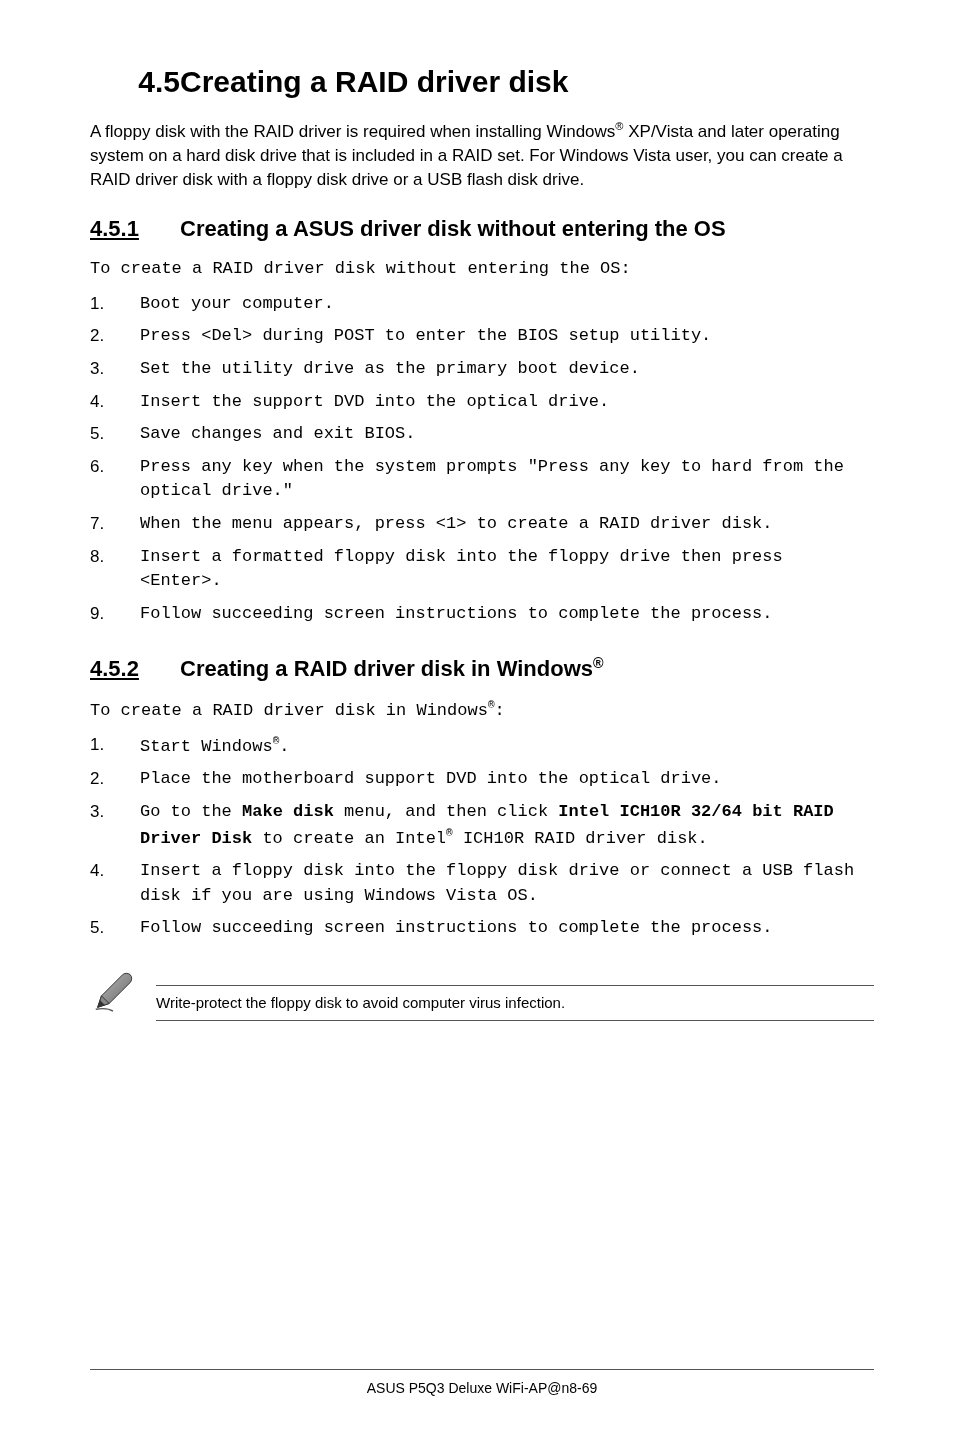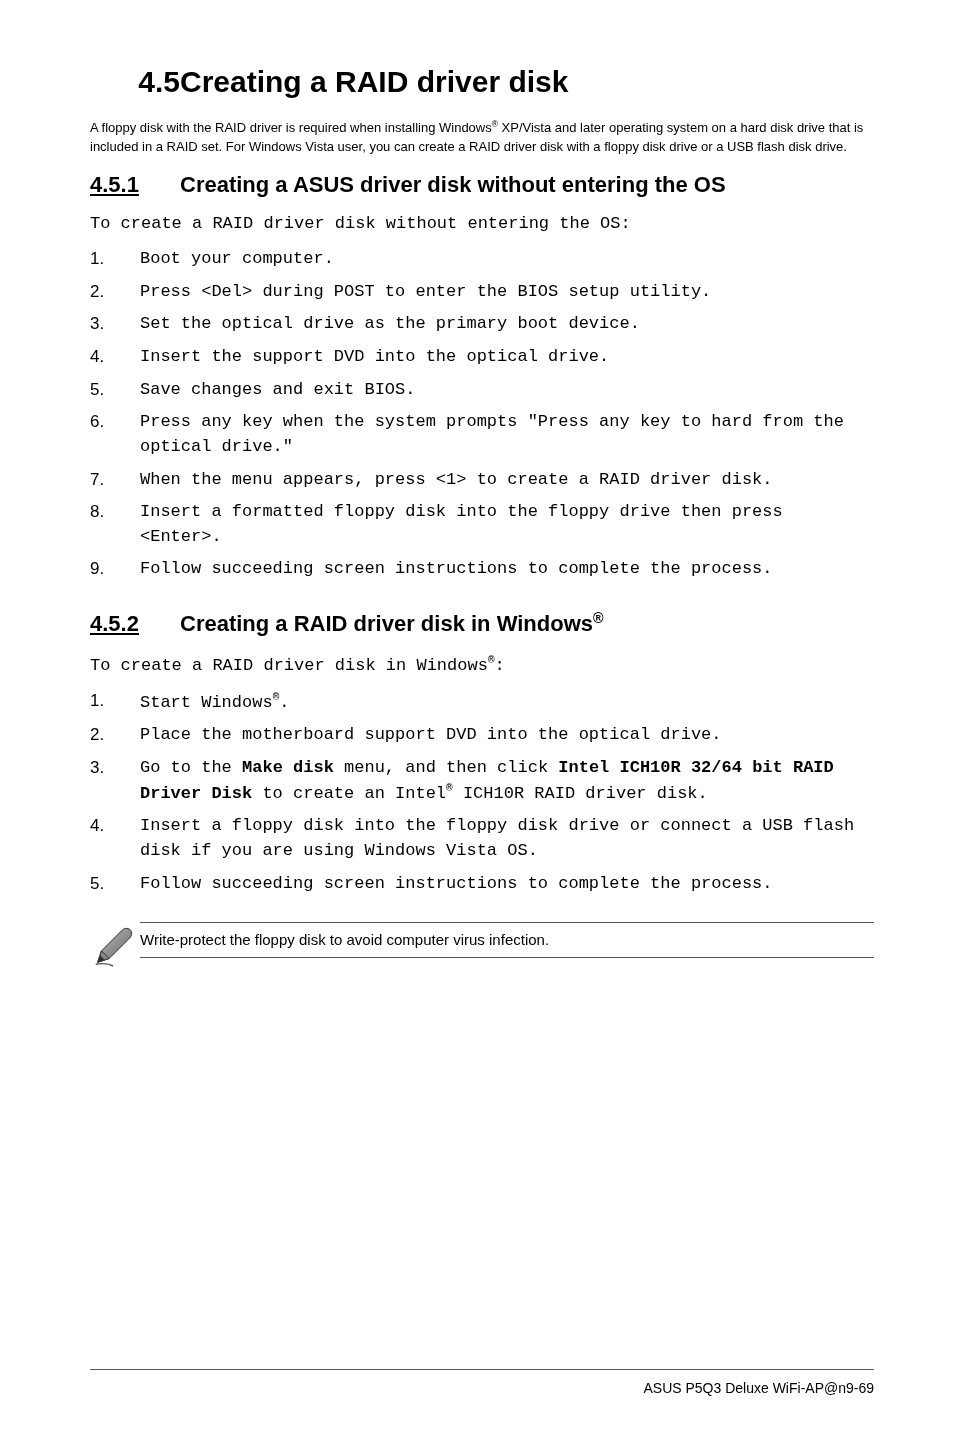--- a/index.html
+++ b/index.html
@@ -12,21 +12,21 @@
     padding: 60px 80px 40px 90px;
     position: relative;
     line-height: 1.45;
   }
   h1 {
     font-size: 30px;
     font-weight: bold;
     margin-bottom: 14px;
   }
   h1 .num { display: inline-block; width: 90px; text-align: right; }
-  .intro { font-size: 13px; margin-bottom: 12px; }
+  .intro { font-size: 17px; margin-bottom: 20px; }
   sup { font-size: 0.65em; vertical-align: super; }
   h2 {
     font-size: 22px;
     font-weight: bold;
     margin-bottom: 12px;
   }
   h2 .num { display: inline-block; width: 90px; text-decoration: underline; }
   .lead { font-size: 17px; margin-bottom: 10px; font-family: Liberation Mono, monospace; }
   ol.steps {
     list-style: none;
@@ -34,37 +34,37 @@
     margin-bottom: 26px;
   }
   ol.steps li {
     display: flex;
     margin-bottom: 8px;
   }
   ol.steps li .n { width: 50px; flex-shrink: 0; }
   ol.steps li .t { flex: 1; font-family: Liberation Mono, monospace; }
   .note-box {
     display: flex;
-    align-items: flex-start;
-    gap: 4px;
+    align-items: flex-end;
+    gap: 20px;
   }
   .note-icon { width: 46px; flex-shrink: 0; margin-top:2px;}
   .note-text-wrap { flex: 1; }
   .note-rule { border: none; border-top: 1px solid #555; margin: 0; }
   .note-text { font-size: 15px; padding: 6px 0; }
   .footer {
     position: absolute;
     bottom: 40px;
     left: 90px;
     right: 80px;
     border-top: 1px solid #555;
     padding-top: 8px;
     font-size: 14px;
     display: flex;
-    justify-content: flex-end;
+    justify-content: center;
   }
   b { font-weight: bold; }
 </style>
 </head>
 <body>
 
 <h1>
   <span class="num">4.5</span><span>Creating a RAID driver disk</span>
 </h1>
 
@@ -78,21 +78,21 @@
     <li>
       <span class="n">1.</span>
       <span class="t">Boot your computer.</span>
     </li>
     <li>
       <span class="n">2.</span>
       <span class="t">Press &lt;Del&gt; during POST to enter the BIOS setup utility.</span>
     </li>
     <li>
       <span class="n">3.</span>
-      <span class="t">Set the optical drive as the primary boot device.</span>
+      <span class="t">Set the utility drive as the primary boot device.</span>
     </li>
     <li>
       <span class="n">4.</span>
       <span class="t">Insert the support DVD into the optical drive.</span>
     </li>
     <li>
       <span class="n">5.</span>
       <span class="t">Save changes and exit BIOS.</span>
     </li>
     <li>
@@ -157,14 +157,14 @@
   </div>
   <div class="note-text-wrap">
     <hr class="note-rule">
     <div class="note-text">Write-protect the floppy disk to avoid computer virus infection.</div>
     <hr class="note-rule">
   </div>
 </div>
 
 <div class="footer">
   <span>ASUS P5Q3 Deluxe WiFi-AP@n</span>
-  <span>9-69</span>
+  <span>8-69</span>
 </div>
 
 </body></html>

